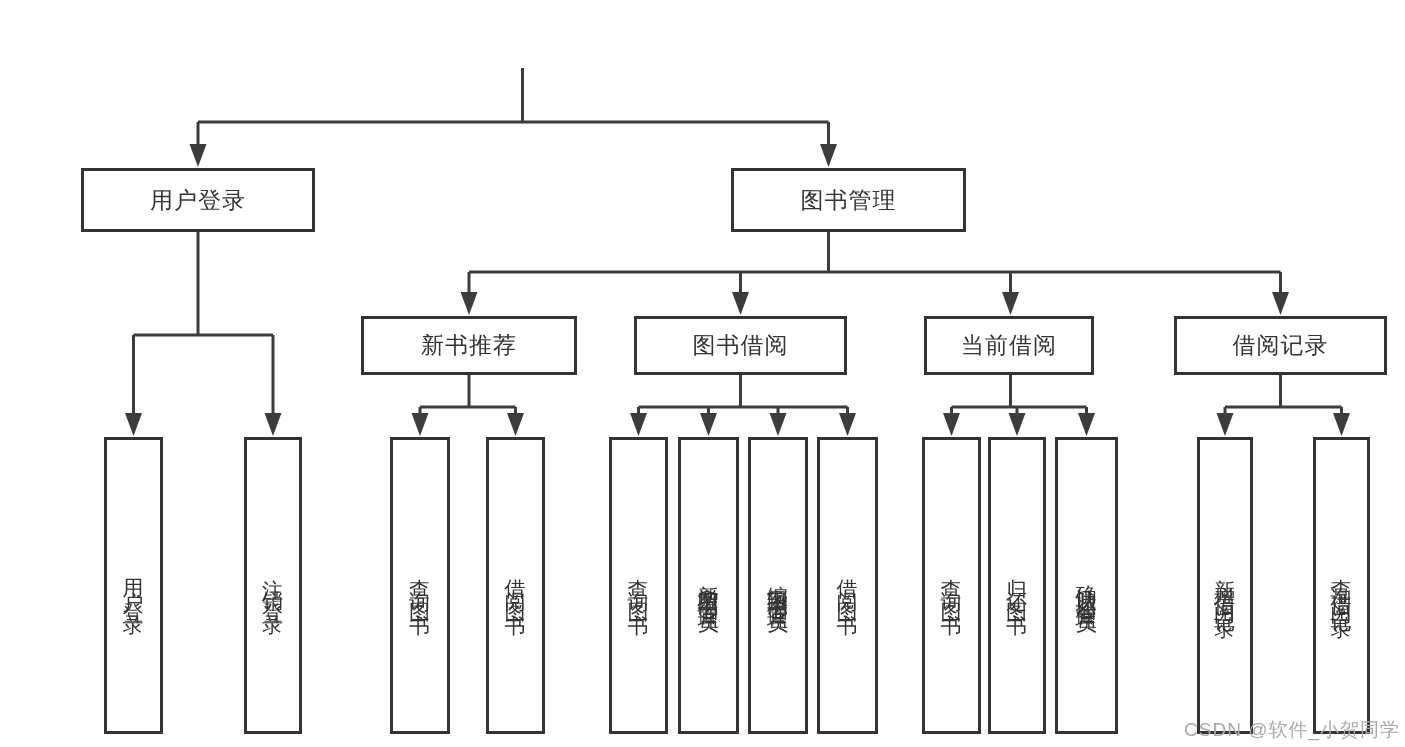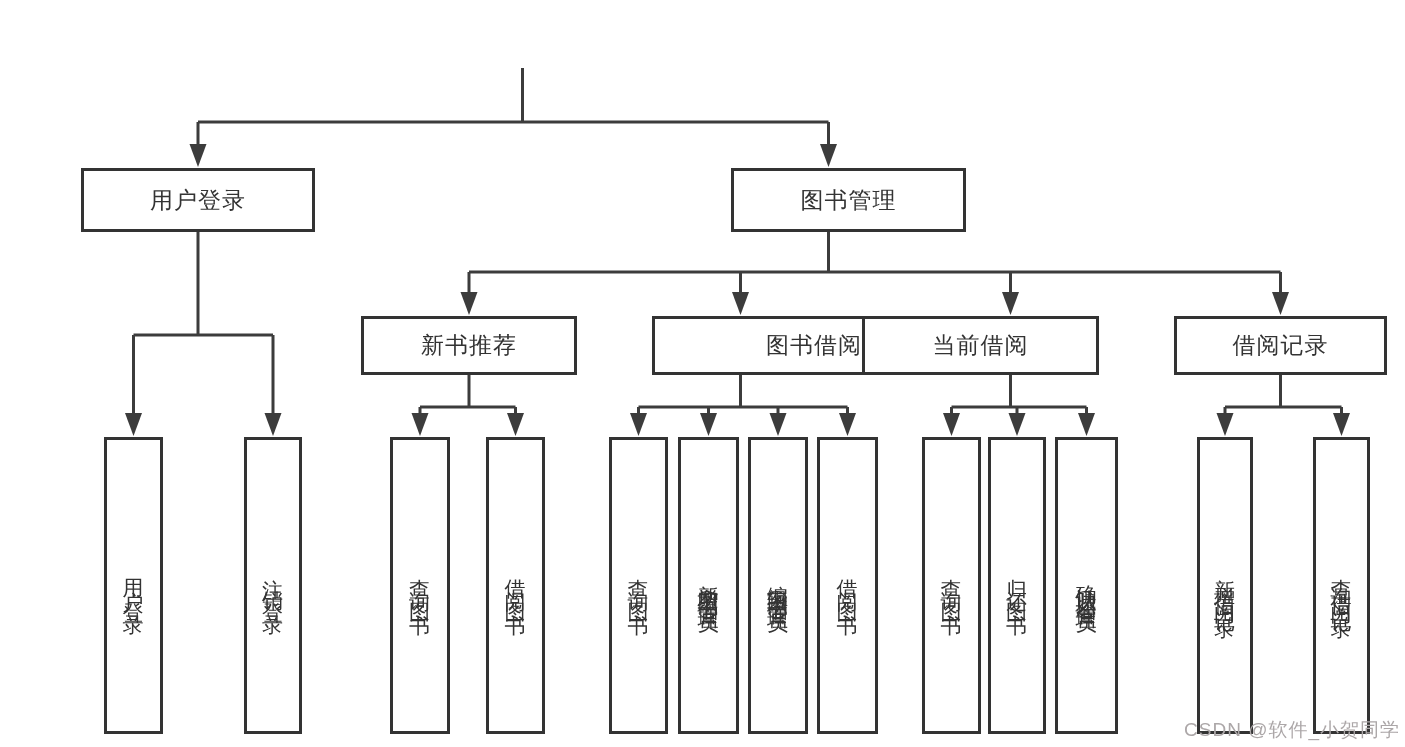--- a/index.html
+++ b/index.html
@@ -111,24 +111,24 @@
   <div class="node" style="left:81px; top:168px; width:234px; height:64px;">
     <span class="label">用户登录</span>
   </div>
   <div class="node" style="left:711px; top:168px; width:235px; height:64px;margin-left:20px;">
     <span class="label">图书管理</span>
   </div>
 
   <div class="node" style="left:361px; top:316px; width:216px; height:59px;">
     <span class="label">新书推荐</span>
   </div>
-  <div class="node" style="left:652px; top:316px; width:213px; height:59px;justify-content:flex-end;">
+  <div class="node" style="left:634px; top:316px; width:213px; height:59px;">
     <span class="label">图书借阅</span>
   </div>
-  <div class="node" style="left:862px; top:316px; width:237px; height:59px;">
+  <div class="node" style="left:924px; top:316px; width:170px; height:59px;">
     <span class="label">当前借阅</span>
   </div>
   <div class="node" style="left:1174px; top:316px; width:213px; height:59px;">
     <span class="label">借阅记录</span>
   </div>
 
   <div class="node leaf" style="left:104px; top:437px; width:59px; height:297px;">
     <span class="label">用户登录</span>
   </div>
   <div class="node leaf" style="left:244px; top:437px; width:58px; height:297px;">

